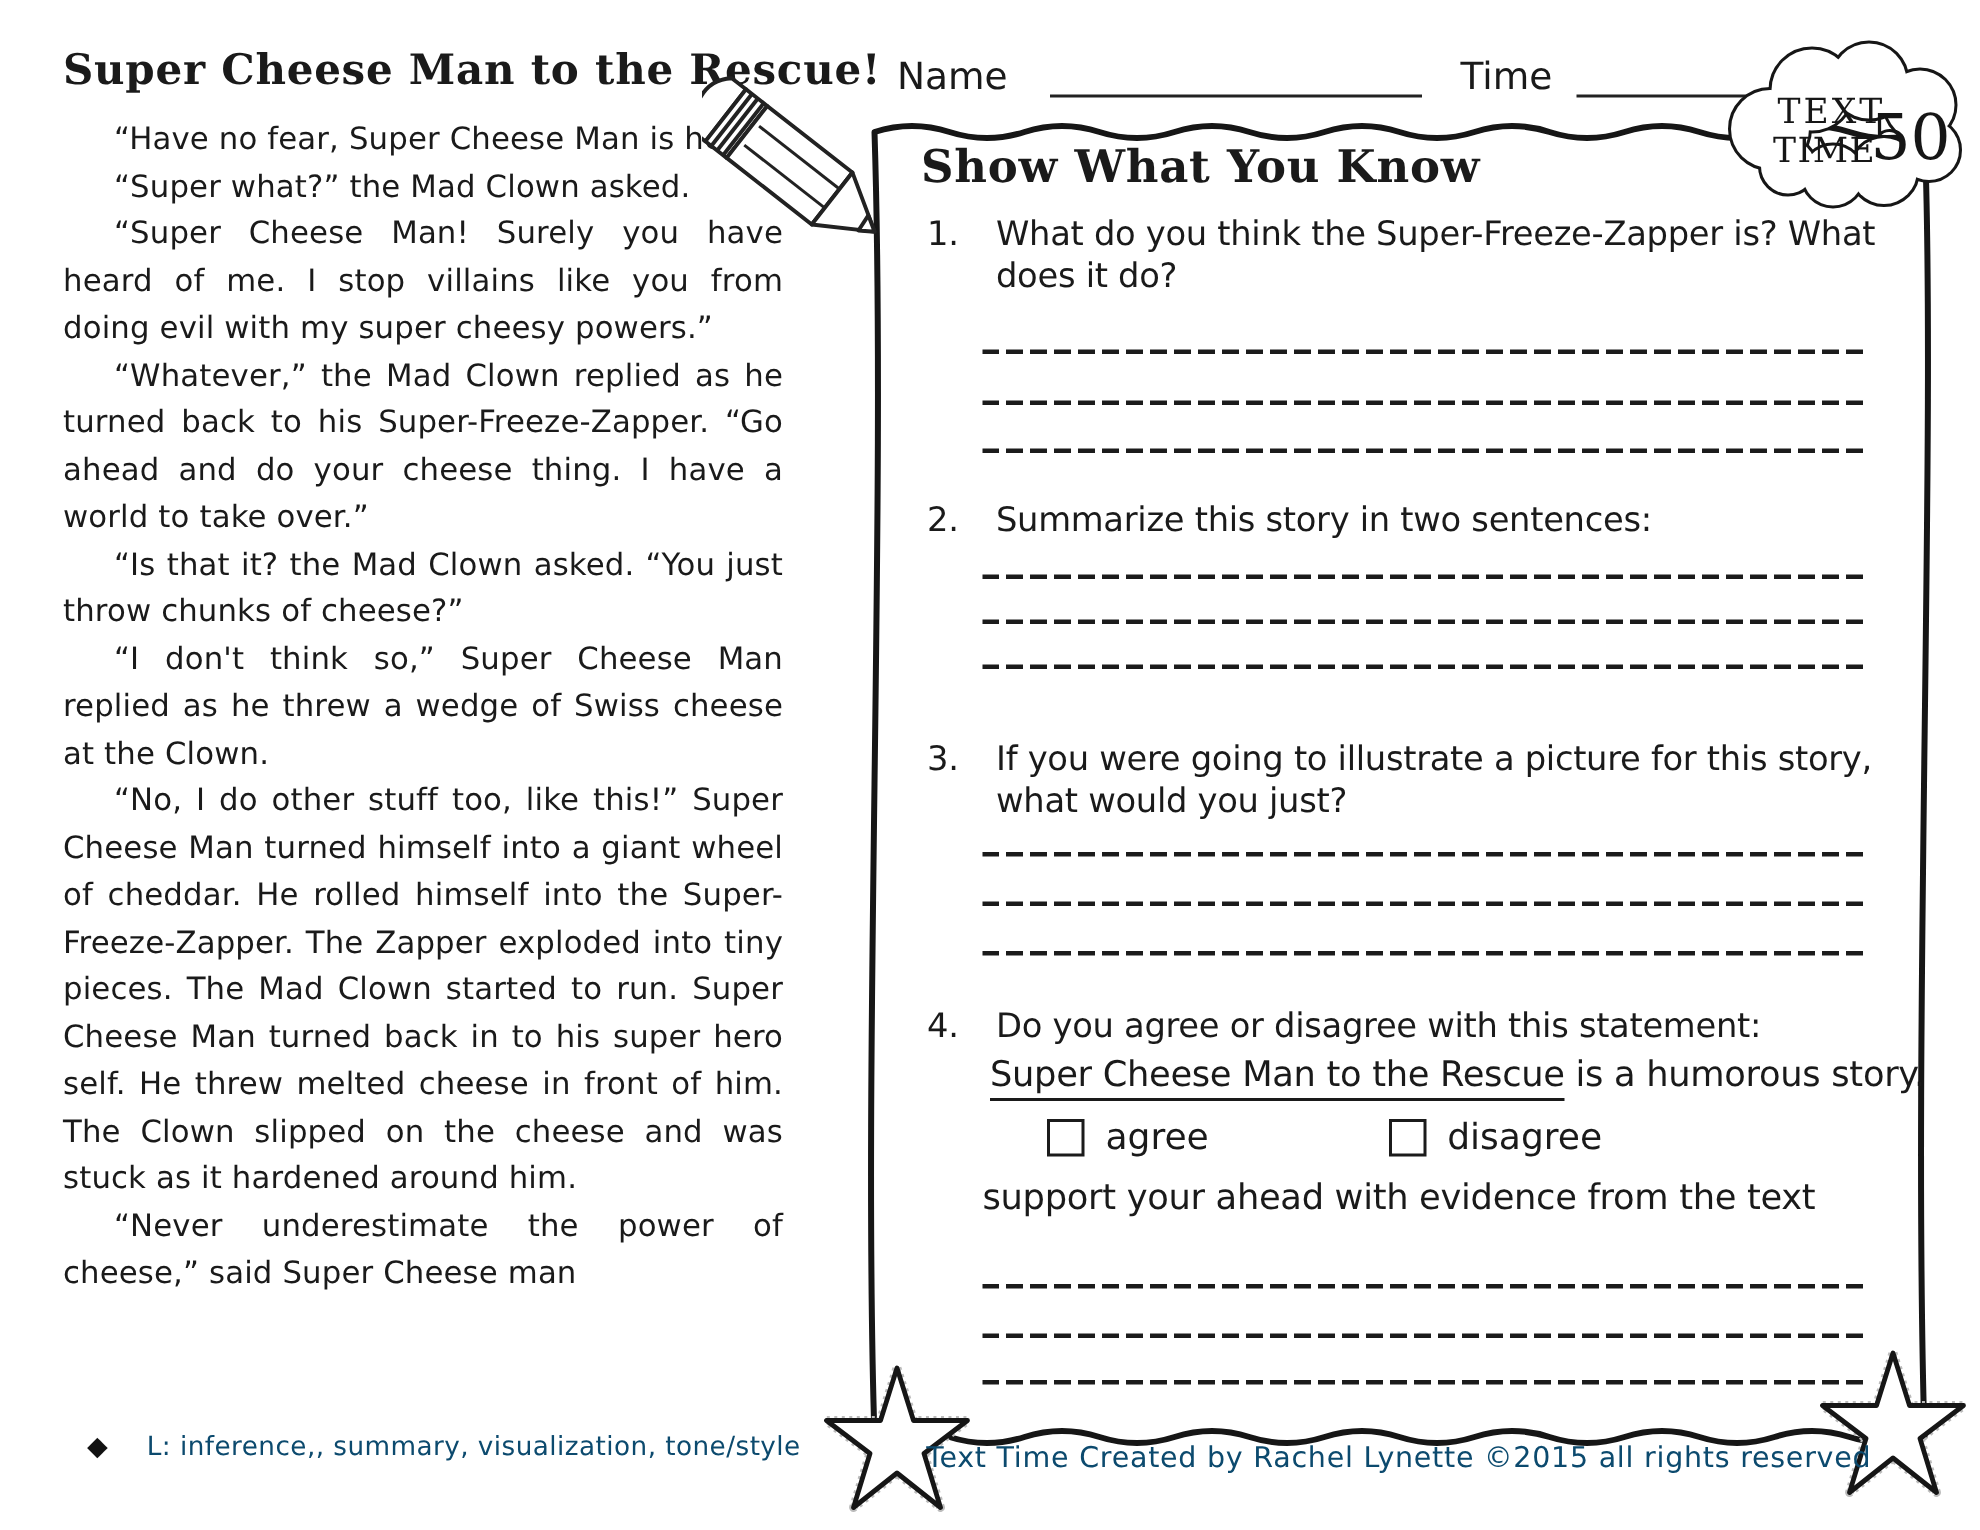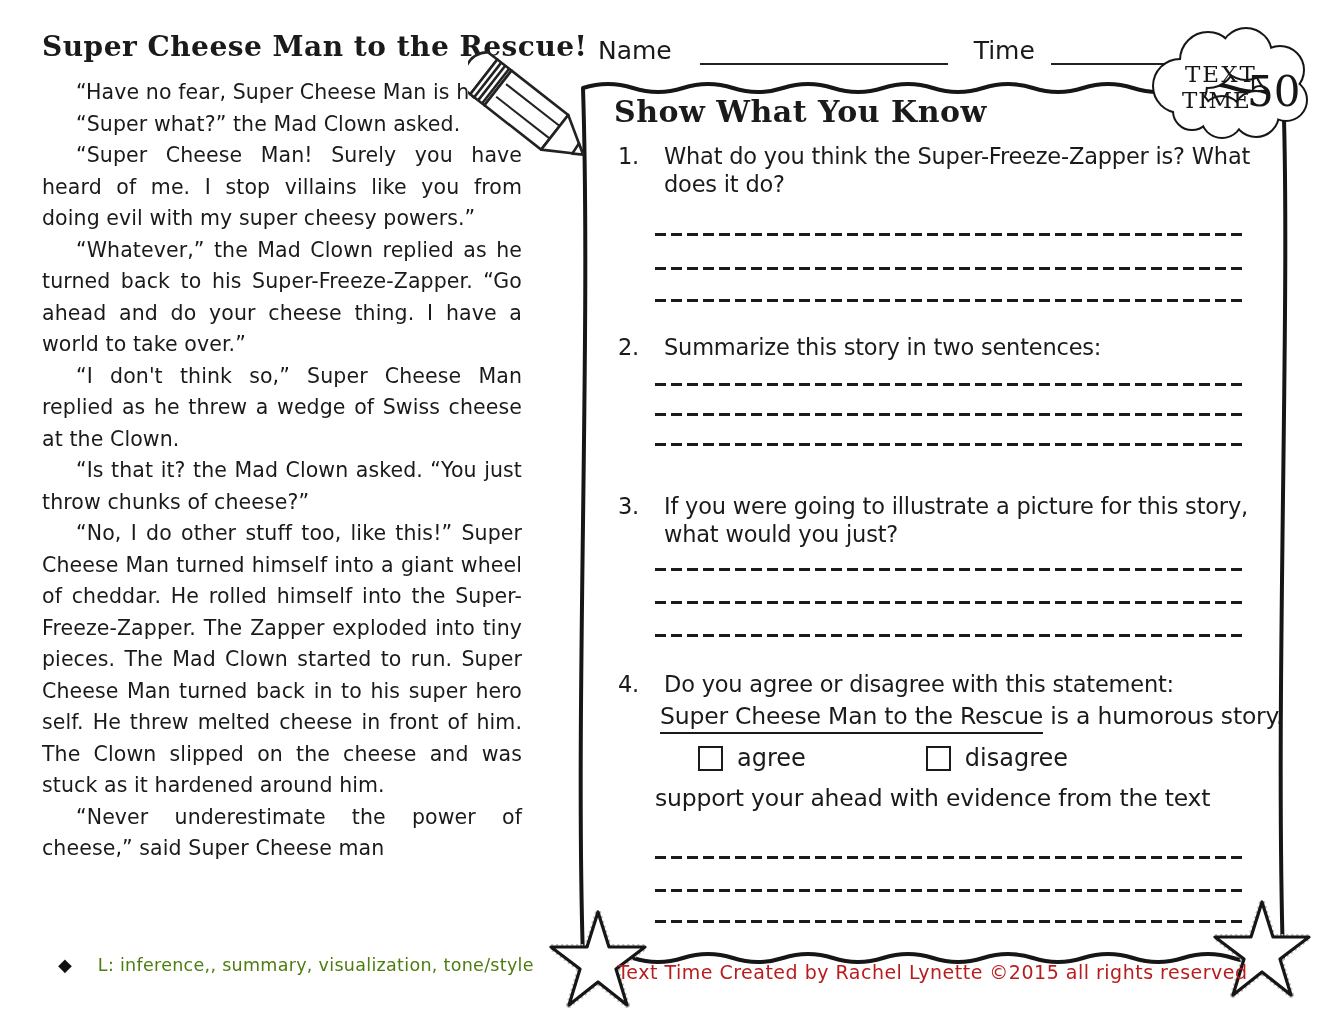--- a/index.html
+++ b/index.html
@@ -16,21 +16,21 @@
     letter-spacing:0.5px;white-space:nowrap;
   }
   .story-par{
     margin:0;font-size:20.5px;line-height:31.5px;text-align:justify;
     text-indent:34px;letter-spacing:0.1px;
   }
   .skills-row{
     position:absolute;left:58px;top:955px;display:flex;align-items:center;gap:26px;
   }
   .skills-diamond{font-size:18px;color:#111;line-height:1;}
-  .skills-text{font-size:17.5px;color:#4d7c0f;letter-spacing:0.3px;}
+  .skills-text{font-size:17.5px;color:#0c4a6e;letter-spacing:0.3px;}
   
   .name-row{position:absolute;left:598px;top:36px;font-size:25px;}
   .nd-label{display:inline-block;}
   .nd-line{display:inline-block;border-bottom:2px solid #222;height:26px;vertical-align:bottom;}
   
   .box-svg{position:absolute;left:570px;top:70px;}
   .quiz-heading{
     position:absolute;left:614px;top:94px;
     font-family:"DejaVu Serif","Liberation Serif",serif;font-weight:bold;
     font-size:30px;letter-spacing:0.5px;white-space:nowrap;
@@ -49,35 +49,35 @@
   .cb{width:21px;height:21px;border:2.5px solid #1b1b1b;background:#fff;display:inline-block;}
   .cb-label{margin-left:14px;}
   .cb-gap{width:120px;}
   .support{position:absolute;left:655px;top:784px;font-size:23.5px;letter-spacing:-0.2px;white-space:nowrap;}
   
   .pencil-svg{position:absolute;left:468px;top:18px;}
   .cloud-svg{position:absolute;left:1138px;top:18px;}
   .star-svg{position:absolute;}
   .credit{
     position:absolute;left:570px;top:961px;width:725px;text-align:center;
-    font-size:19px;color:#b91c1c;letter-spacing:0.5px;white-space:nowrap;
+    font-size:19px;color:#0c4a6e;letter-spacing:0.5px;white-space:nowrap;
   }
   .cloud-text{font-family:"DejaVu Serif","Liberation Serif",serif;fill:#161616;}
 </style>
 </head>
 <body>
 
 <div class="story-col">
   <h1 class="story-title">Super Cheese Man to the Rescue!</h1>
   <p class="story-par">“Have no fear, Super Cheese Man is here!”</p>
   <p class="story-par">“Super what?” the Mad Clown asked.</p>
   <p class="story-par">“Super Cheese Man! Surely you have heard of me. I stop villains like you from doing evil with my super cheesy powers.”</p>
   <p class="story-par">“Whatever,” the Mad Clown replied as he turned back to his Super-Freeze-Zapper. “Go ahead and do your cheese thing. I have a world to take over.”</p>
+  <p class="story-par">“Is that it? the Mad Clown asked. “You just throw chunks of cheese?”</p>
   <p class="story-par">“I don't think so,” Super Cheese Man replied as he threw a wedge of Swiss cheese at the Clown.</p>
-  <p class="story-par">“Is that it? the Mad Clown asked. “You just throw chunks of cheese?”</p>
   <p class="story-par">“No, I do other stuff too, like this!” Super Cheese Man turned himself into a giant wheel of cheddar. He rolled himself into the Super-Freeze-Zapper. The Zapper exploded into tiny pieces. The Mad Clown started to run. Super Cheese Man turned back in to his super hero self. He threw melted cheese in front of him. The Clown slipped on the cheese and was stuck as it hardened around him.</p>
   <p class="story-par">“Never underestimate the power of cheese,” said Super Cheese man</p>
 </div>
 
 <div class="skills-row">
   <span class="skills-diamond">◆</span>
   <span class="skills-text">L: inference,, summary, visualization, tone/style</span>
 </div>
 
 <div class="name-row">

